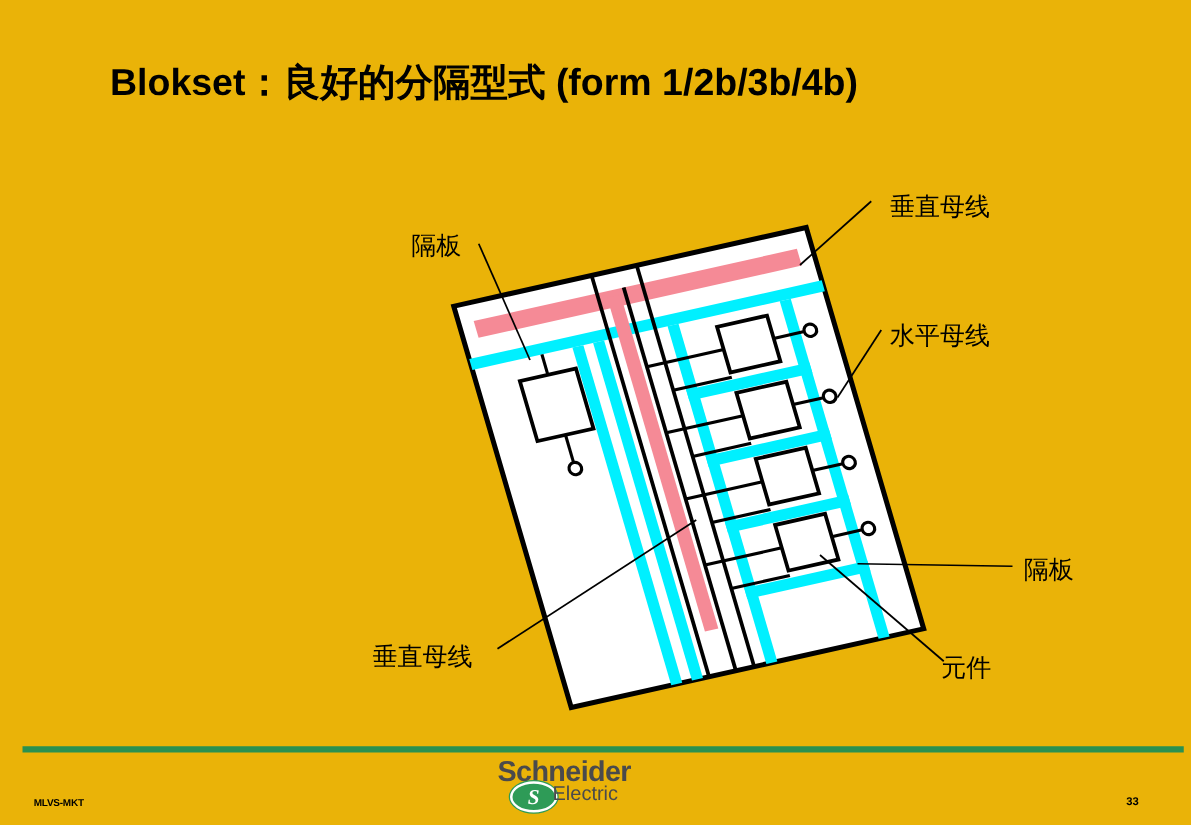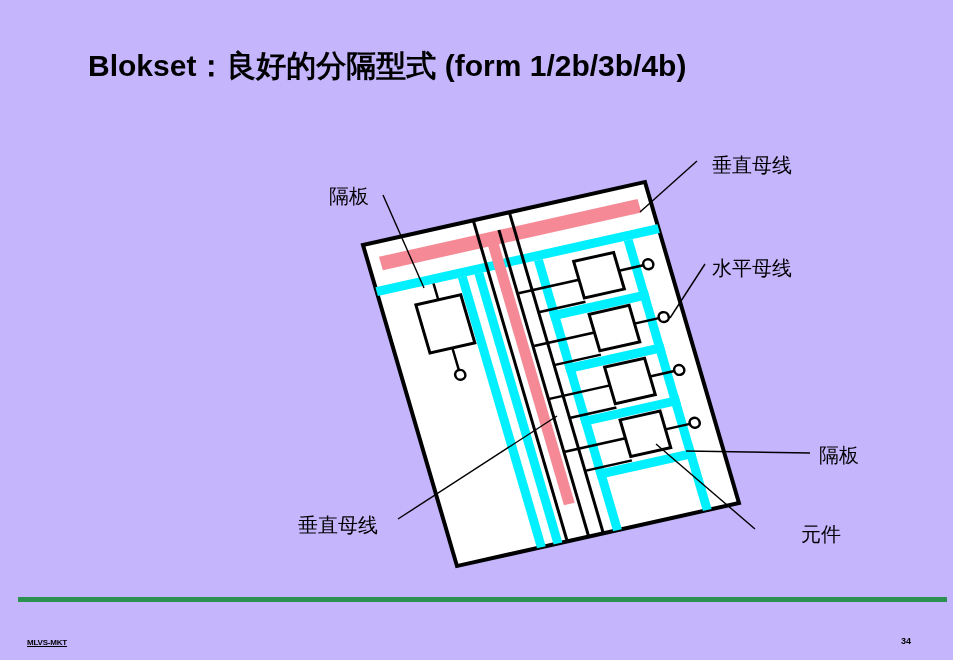--- a/index.html
+++ b/index.html
@@ -1,17 +1,17 @@
 <!DOCTYPE html>
 <html style="--busbar-pink: #F58A96; --partition-cyan: #00F0FF; --line-black: #000000; --footer-green: #2A9150; --logo-green: #2E9B57; --logo-gray: #4A4A4C;"><head>
 <meta charset="utf-8">
 <style>
   html,body{margin:0;padding:0;background:#e8e8e8;}
   .slide{
-    position:relative;width:953px;height:660px;background:#c4b5fd;
+    position:relative;width:953px;height:660px;background:#eab308;
     overflow:hidden;font-family:"Liberation Sans","DejaVu Sans",sans-serif;
   }
   .title{
     position:absolute;left:88px;top:46px;font-size:30px;font-weight:bold;
     color:#000;letter-spacing:0px;white-space:nowrap;
     font-family:"Liberation Sans","DejaVu Sans",sans-serif;
   }
   .diagram-svg{position:absolute;left:0;top:0;}
   .callout{
     position:absolute;font-size:20px;color:#000;white-space:nowrap;
@@ -46,21 +46,21 @@
     text-align:center;line-height:21px;
     font-family:"Liberation Serif","DejaVu Serif",serif;
   }
   .logo-sub{
     position:absolute;left:46px;top:23px;font-size:16px;
     color:var(--logo-gray);
     font-family:"Liberation Sans","DejaVu Sans",sans-serif;
   }
   .footer-code{
     position:absolute;left:27px;top:638px;font-size:8px;font-weight:bold;
-    color:#000;letter-spacing:-0.2px;text-decoration:underline;
+    color:#000;letter-spacing:-0.2px;
   }
   .page-num{
     position:absolute;left:901px;top:636px;font-size:9px;font-weight:bold;color:#000;
   }
 </style>
 </head>
 <body>
 
 <div class="slide">
 
@@ -127,22 +127,29 @@
     <line class="leader" x1="705" y1="264" x2="670" y2="318"></line>
     <line class="leader" x1="810" y1="453" x2="686" y2="451"></line>
     <line class="leader" x1="755" y1="529" x2="656" y2="444"></line>
     <line class="leader" x1="398" y1="519" x2="557" y2="416"></line>
   </svg>
 
   <div class="callout" style="left:329px;top:183px;">隔板</div>
   <div class="callout" style="left:712px;top:152px;">垂直母线</div>
   <div class="callout" style="left:712px;top:255px;">水平母线</div>
   <div class="callout" style="left:819px;top:442px;">隔板</div>
-  <div class="callout" style="left:801px;top:521px;">元件</div>
+  <div class="callout" style="left:753px;top:521px;">元件</div>
   <div class="callout" style="left:298px;top:512px;">垂直母线</div>
 
   <div class="footer-line"></div>
 
+  <div class="logo">
+    <div class="logo-brand">Schneider</div>
+    <div class="logo-badge">
+      <div class="logo-s">S</div>
+    </div>
+    <div class="logo-sub">Electric</div>
+  </div>
 
   <div class="footer-code">MLVS-MKT</div>
-  <div class="page-num">34</div>
+  <div class="page-num">33</div>
 
 </div>
 
 </body></html>

